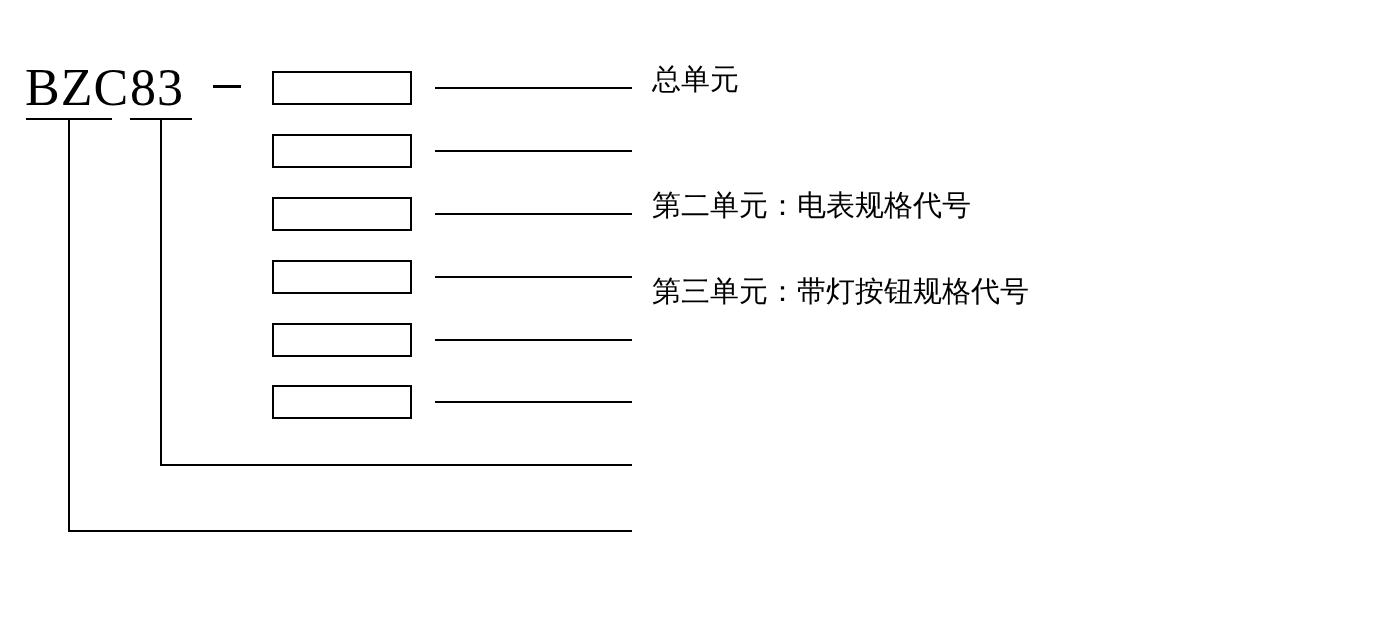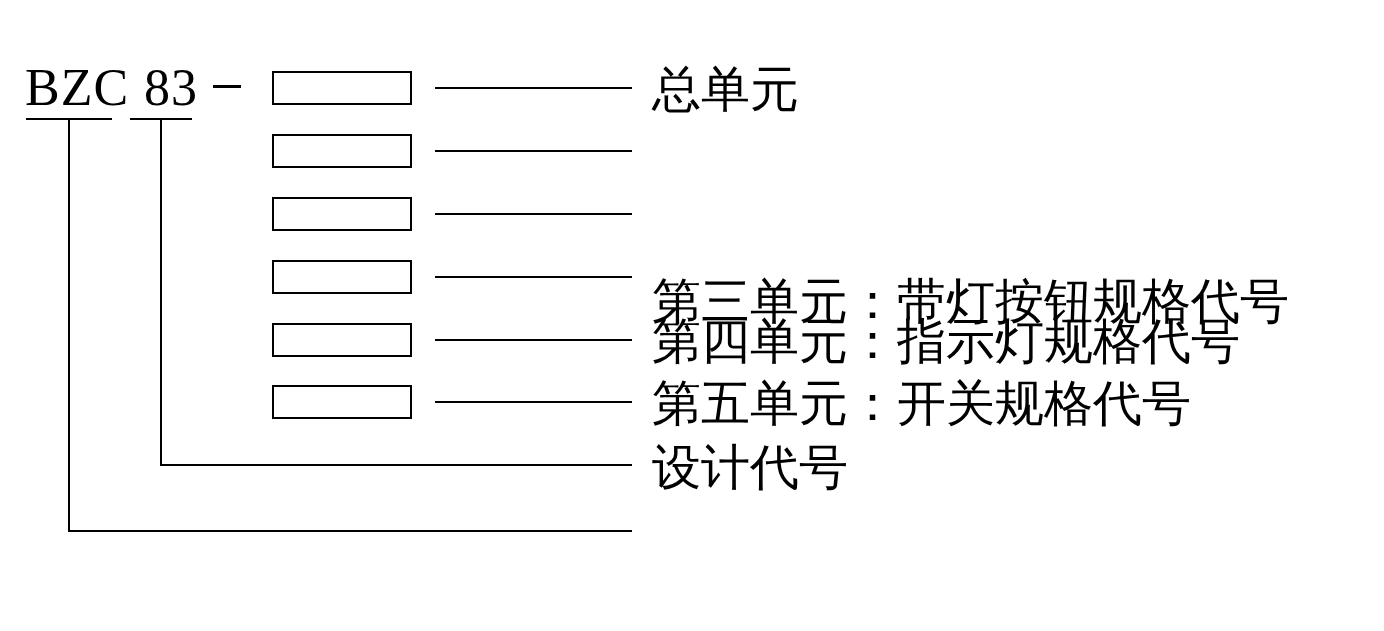--- a/index.html
+++ b/index.html
@@ -23,21 +23,21 @@
   .code-text {
     position: absolute;
     font-family: "Liberation Serif", "DejaVu Serif", serif;
     font-size: 52px;
     line-height: 1;
     letter-spacing: 1px;
     white-space: nowrap;
     color: #000;
   }
   #code-bzc { left: 25px;  top: 62px; }
-  #code-83  { left: 144px; top: 62px; }
+  #code-83  { left: 130px; top: 62px; }
   #code-dash {
     position: absolute;
     left: 213px;
     top: 85px;
     width: 28px;
     height: 3px;
     background: #000;
   }
 
   
@@ -70,21 +70,21 @@
     width: 197px;
     height: 2px;
     background: #000;
   }
 
   
   .label {
     position: absolute;
     left: 652px;
     font-family: "DejaVu Serif", "Liberation Serif", serif;
-    font-size: 49px;
+    font-size: 29px;
     line-height: 1;
     white-space: nowrap;
     color: #000;
   }
 </style>
 </head>
 <body>
 
 <div id="diagram-root">
 
@@ -116,23 +116,21 @@
   <div class="leader" style="top:87px;"></div>
   <div class="leader" style="top:150px;"></div>
   <div class="leader" style="top:213px;"></div>
   <div class="leader" style="top:276px;"></div>
   <div class="leader" style="top:339px;"></div>
   <div class="leader" style="top:401px;"></div>
 
   <div class="label" style="top:65px;">总单元</div>
 
 
+  <div class="label" style="top:191px;">第二单元：电表规格代号</div>
 
   <div class="label" style="top:254px;margin-top:23px;">第三单元：带灯按钮规格代号</div>
 
-  <div class="label" style="top:317px;">第四单元：指示灯规格代号</div>
 
-  <div class="label" style="top:379px;">第五单元：开关规格代号</div>
 
-  <div class="label" style="top:443px;">设计代号</div>
 
 
 </div>
 
 </body></html>

